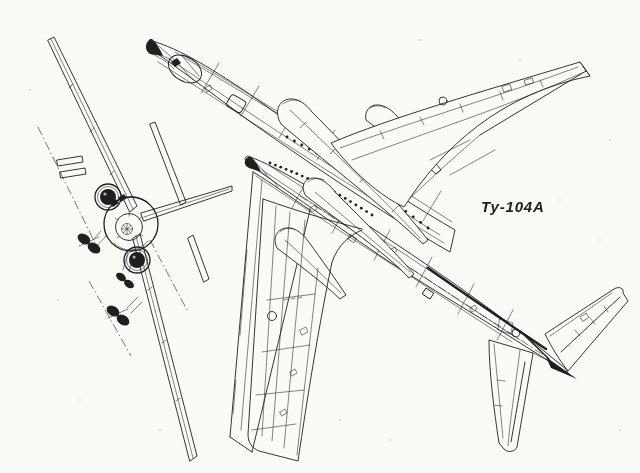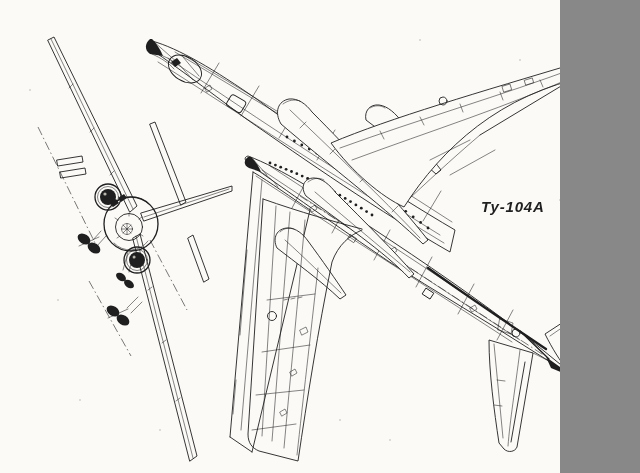--- a/index.html
+++ b/index.html
@@ -1,18 +1,18 @@
 <!DOCTYPE html>
 <html style="--paper: #fbfaf7; --ink: #1f1f1f;"><head>
 <meta charset="utf-8">
 <style>
   :root { --paper:#fbfaf7; --ink:#1f1f1f; }
   html,body { margin:0; padding:0; background:#888; }
   #stage {
-    position:relative; width:560px; height:473px;
+    position:relative; width:640px; height:473px;
     background:var(--paper); overflow:hidden;
     font-family:"Liberation Sans", sans-serif;
   }
   svg { position:absolute; inset:0; display:block; }
   
   svg .s   { stroke:var(--ink); fill:none; stroke-width:.9; stroke-linecap:round; stroke-linejoin:round; }
   svg .s05 { stroke:var(--ink); fill:none; stroke-width:.55; stroke-linecap:round; }
   svg .s13 { stroke:var(--ink); fill:none; stroke-width:1.3; stroke-linecap:round; }
   svg .thick { stroke:var(--ink); fill:none; stroke-width:2.3; stroke-linecap:round; }
   svg .wh  { fill:var(--paper); stroke:var(--ink); stroke-width:.9; stroke-linejoin:round; }

